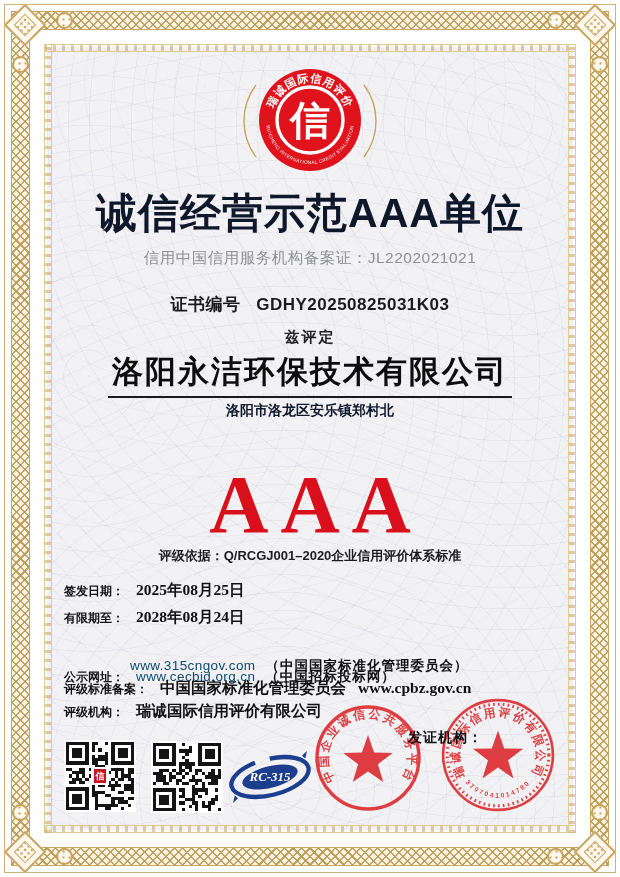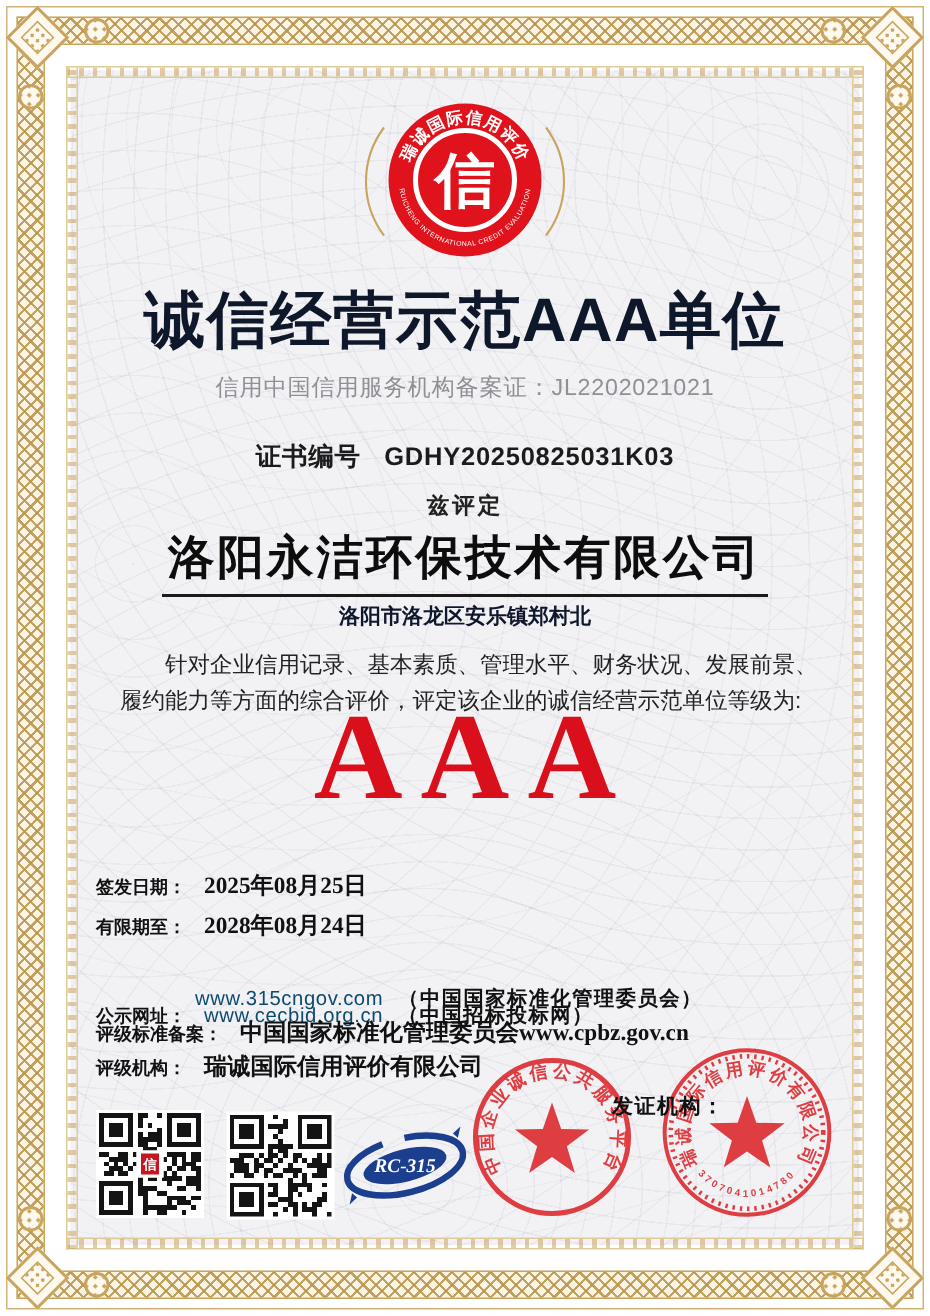--- a/index.html
+++ b/index.html
@@ -154,47 +154,44 @@
       <span>证书编号</span>
       <span>&nbsp;</span>
       <span>GDHY20250825031K03</span>
     </div>
     <div class="abs ctr company">洛阳永洁环保技术有限公司</div>
 
     <div class="abs ctr hereby">兹评定</div>
     <div class="abs rule"></div>
     <div class="abs ctr address">洛阳市洛龙区安乐镇郑村北</div>
 
-    <div class="abs body-par">
-      <div class="l1">针对企业信用记录、基本素质、管理水平、财务状况、发展前景、</div>
-      <div>履约能力等方面的综合评价，评定该企业的诚信经营示范单位等级为:</div>
-    </div>
 
     <div class="abs ctr grade">AAA</div>
+    <div class="abs ctr basis">评级依据：Q/RCGJ001–2020企业信用评价体系标准</div>
 
     <div class="frow r1">
       <span class="flabel">签发日期：</span>
       <span class="fval">2025年08月25日</span>
     </div>
     <div class="frow r2">
       <span class="flabel">有限期至：</span>
       <span class="fval">2028年08月24日</span>
     </div>
     <div class="frow r3">
       <span class="flabel">公示网址：</span>
       <span class="furl">www.cecbid.org.cn</span>
       <span class="fnote">（中国招标投标网）</span>
     </div>
     <div class="frow r4">
       <span class="furl">www.315cngov.com</span>
       <span class="fnote">（中国国家标准化管理委员会）</span>
     </div>
     <div class="frow r5">
       <span class="flabel">评级标准备案：</span>
-      <span class="fval" style="margin-right:0">中国国家标准化管理委员会</span>
+      <span class="fval" style="margin-right:12px">中国国家标准化管理委员会</span>
       <span class="fval">www.cpbz.gov.cn</span>
     </div>
     <div class="frow r6">
       <span class="flabel">评级机构：</span>
       <span class="fval">瑞诚国际信用评价有限公司</span>
     </div>
 
     <div class="qr qr1">
         <svg viewBox="0 0 21 21" shape-rendering="crispEdges" fill="#141414">
           <rect x="8" y="0" width="1" height="1"></rect>

